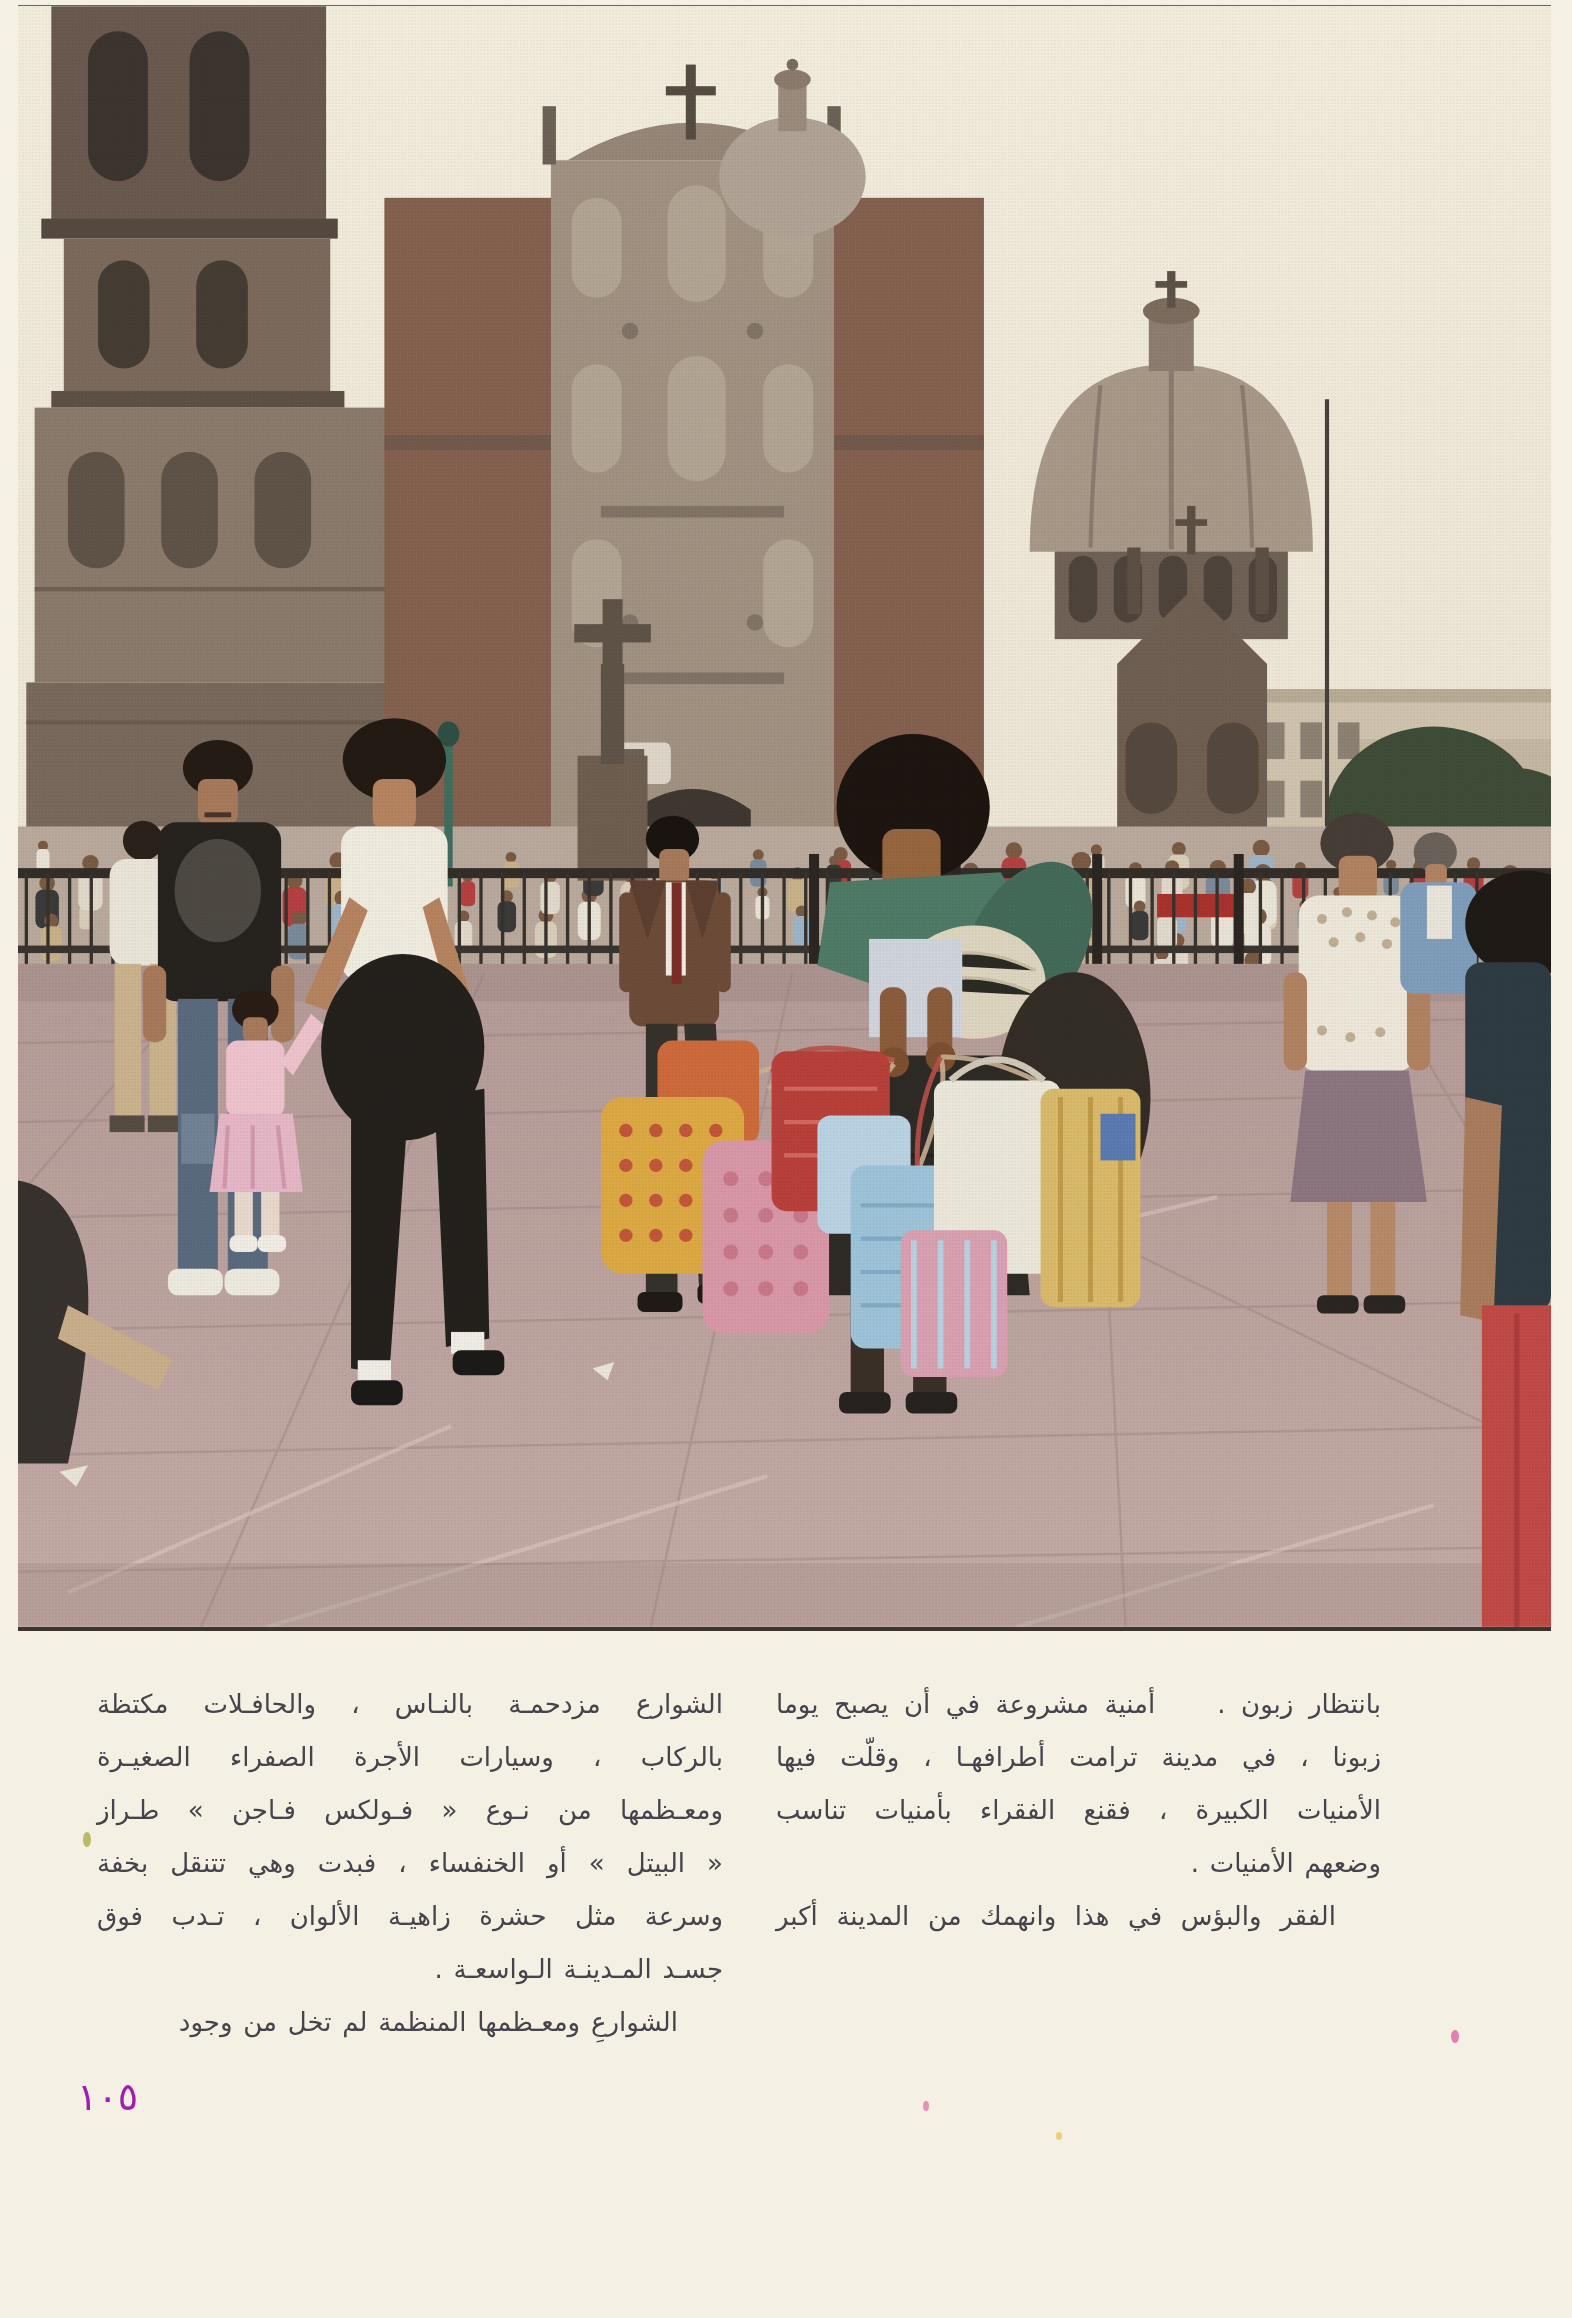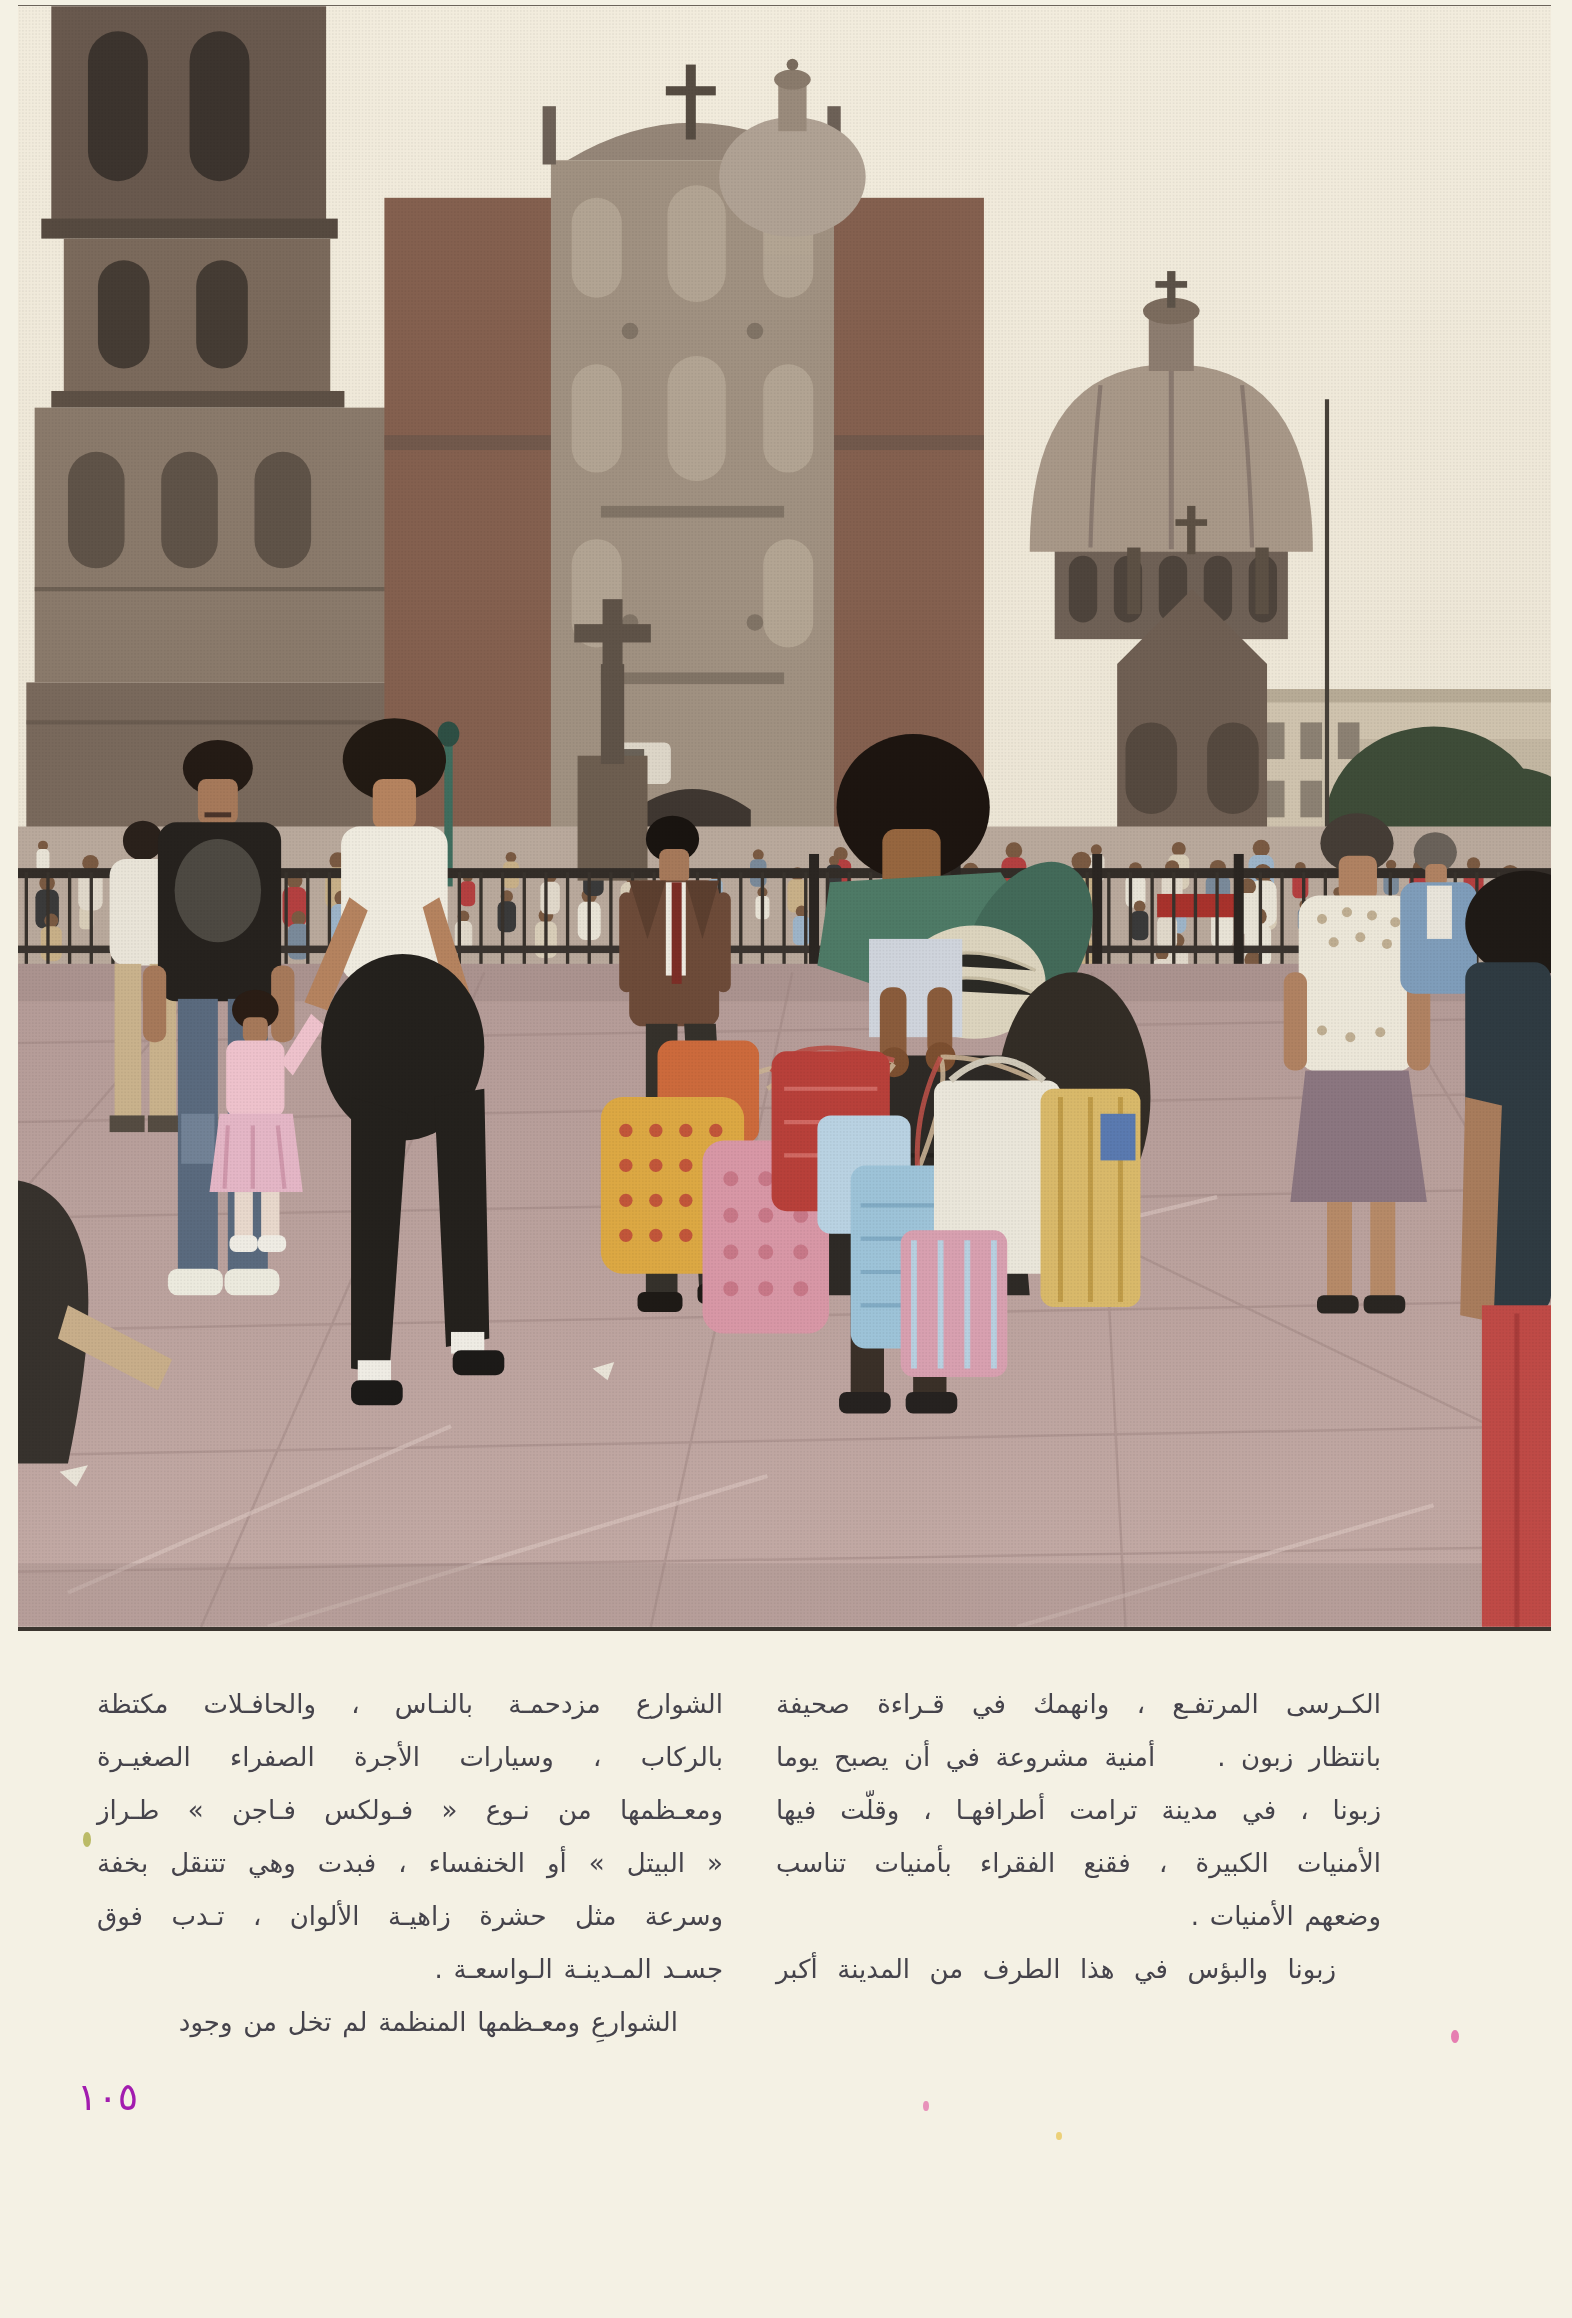--- a/index.html
+++ b/index.html
@@ -898,26 +898,25 @@
         <rect x="1738" y="1148" width="103" height="420" rx="20" fill="var(--c-topSlate,#2f3b42)"></rect>
         <polygon points="1738,1310 1782,1320 1772,1580 1732,1572" fill="#a87c5c"></polygon>
         <rect x="1758" y="1560" width="83" height="386" fill="var(--c-pantsRed,#bf4a46)"></rect>
         <line x1="1800" y1="1570" x2="1800" y2="1946" stroke="#a83c3a" stroke-width="6"></line>
       </g>
     </svg>
   </div>
 
   <div class="article">
     <div class="col col-start">
-        <div class="tline j">الكـرسى المرتفـع ، وانهمك في قـراءة صحيفة</div>
         <div class="tline j">بانتظار زبون .&nbsp;&nbsp;&nbsp; أمنية مشروعة في أن يصبح يوما</div>
         <div class="tline j">زبونا ، في مدينة ترامت أطرافهـا ، وقلّت فيها</div>
         <div class="tline j">الأمنيات الكبيرة ، فقنع الفقراء بأمنيات تناسب</div>
         <div class="tline">وضعهم الأمنيات .</div>
-        <div class="tline j ind">زبونا والبؤس في هذا الطرف من المدينة أكبر</div>
+        <div class="tline j ind">الفقر والبؤس في هذا وانهمك من المدينة أكبر</div>
       </div>
     <div class="col col-end">
         <div class="tline j">الشوارع مزدحمـة بالنـاس ، والحافـلات مكتظة</div>
         <div class="tline j">بالركاب ، وسيارات الأجرة الصفراء الصغيـرة</div>
         <div class="tline j">ومعـظمها من نـوع « فـولكس فـاجن » طـراز</div>
         <div class="tline j">« البيتل » أو الخنفساء ، فبدت وهي تتنقل بخفة</div>
         <div class="tline j">وسرعة مثل حشرة زاهيـة الألوان ، تـدب فوق</div>
         <div class="tline">جسـد المـدينـة الـواسعـة .</div>
         <div class="tline ind">الشوارعِ ومعـظمها المنظمة لم تخل من وجود</div>
       </div>

